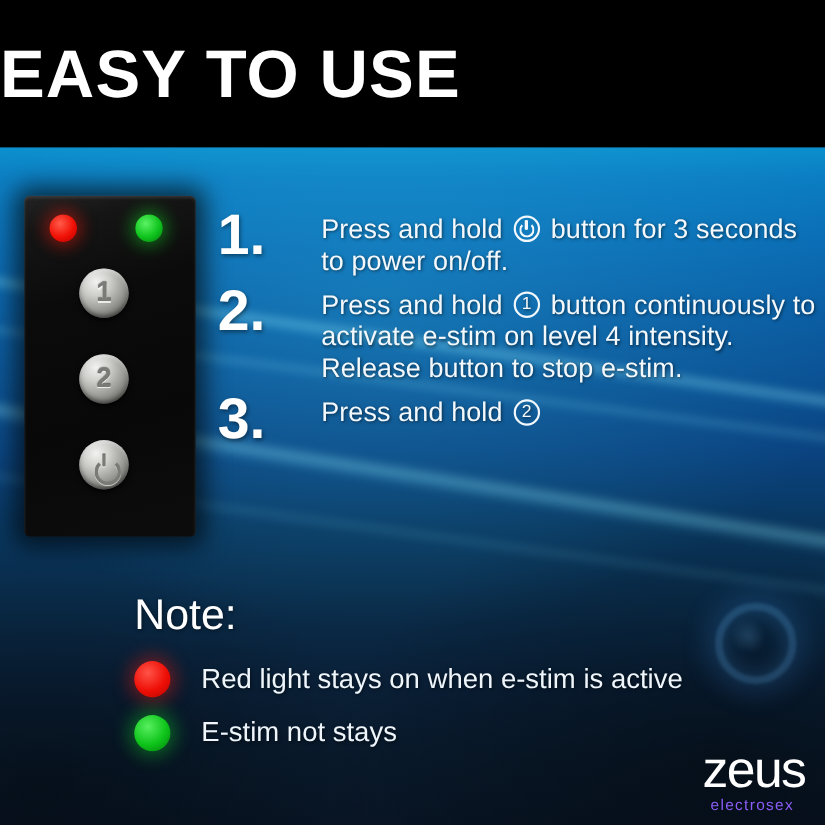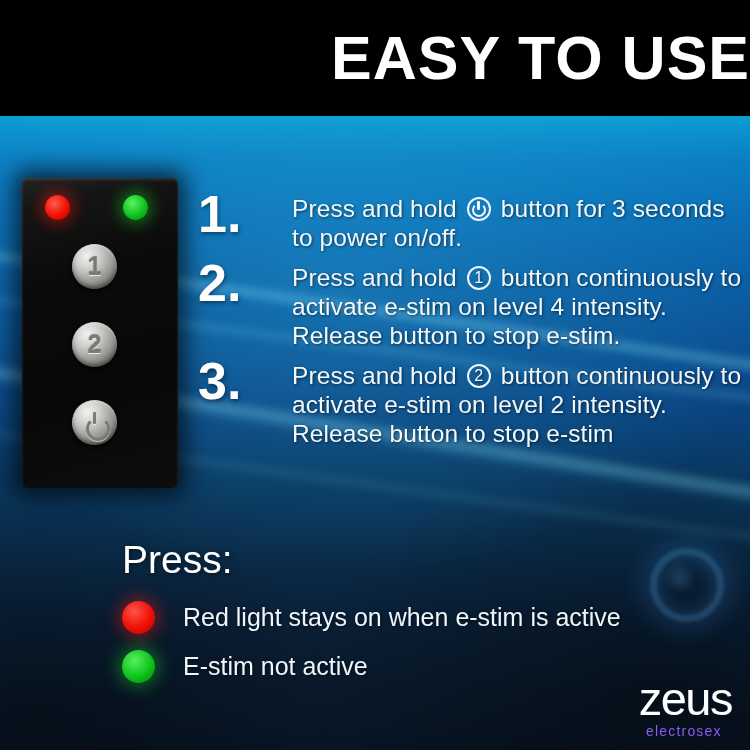--- a/index.html
+++ b/index.html
@@ -26,22 +26,22 @@
   .streak.s3{top:232px;height:20px;transform:rotate(9.0deg);opacity:.75;}
   .streak.s4{top:300px;height:10px;transform:rotate(7.8deg);opacity:.30;}
   .flare{position:absolute;left:650px;top:438px;width:60px;height:60px;border-radius:50%;
       border:7px solid rgba(90,170,235,.30);
       box-shadow:0 0 22px 10px rgba(60,140,220,.18), inset 0 0 16px 4px rgba(70,150,225,.20);
       filter:blur(1.5px);}
   .flare2{position:absolute;left:664px;top:452px;width:32px;height:32px;border-radius:50%;
       background:radial-gradient(circle,rgba(120,190,245,.22),rgba(0,0,0,0) 70%);filter:blur(2px);}
 
   
-  .banner{position:absolute;left:0;top:0;width:750px;height:116px;background:#000;
-      display:flex;align-items:center;justify-content:flex-end;}
+  .banner{position:absolute;left:0;top:0;width:750px;height:134px;background:#000;
+      display:flex;align-items:center;justify-content:flex-start;}
   .banner h1{margin:0;color:#fff;font-size:61px;font-weight:bold;letter-spacing:1px;
       font-family:"Liberation Sans",sans-serif;line-height:1;}
 
   
   .device{position:absolute;left:22px;top:178px;width:156px;height:310px;border-radius:5px;
       background:linear-gradient(165deg,#232323 0%,#151515 10%,#0b0b0b 30%,#080808 65%,#0d0d0d 100%);
       box-shadow:0 0 22px 8px rgba(0,0,0,.65), inset 0 2px 3px rgba(110,110,110,.35);}
   .led{position:absolute;width:25px;height:25px;border-radius:50%;}
   .led.red{left:23px;top:17px;background:radial-gradient(circle at 38% 33%,#ff5b4a,#f01005 55%,#b00000);
       box-shadow:0 0 14px 5px rgba(255,25,10,.40);}
@@ -160,37 +160,36 @@
     </div>
 
     <div class="step">
       <div class="step-num">3.</div>
       <div class="step-body">
         <span>Press and hold</span>
         <span class="ico">
           <span class="circ"></span>
           <span class="dg">2</span>
         </span>
-        <span>button continuously to activate e-stim on level 2 intensity. Release button to stop e-stim</span>
       </div>
     </div>
 
   </div>
 
   <div class="note">
-    <div class="note-title">Press:</div>
+    <div class="note-title">Note:</div>
 
     <div class="note-row">
       <div class="note-dot red"></div>
       <div class="note-text">Red light stays on when e-stim is active</div>
     </div>
 
     <div class="note-row">
       <div class="note-dot green"></div>
-      <div class="note-text">E-stim not active</div>
+      <div class="note-text">E-stim not stays</div>
     </div>
   </div>
 
   <div class="logo">
     <div class="logo-main">zeus</div>
     <div class="logo-sub">electrosex</div>
   </div>
 
 </div>
 

